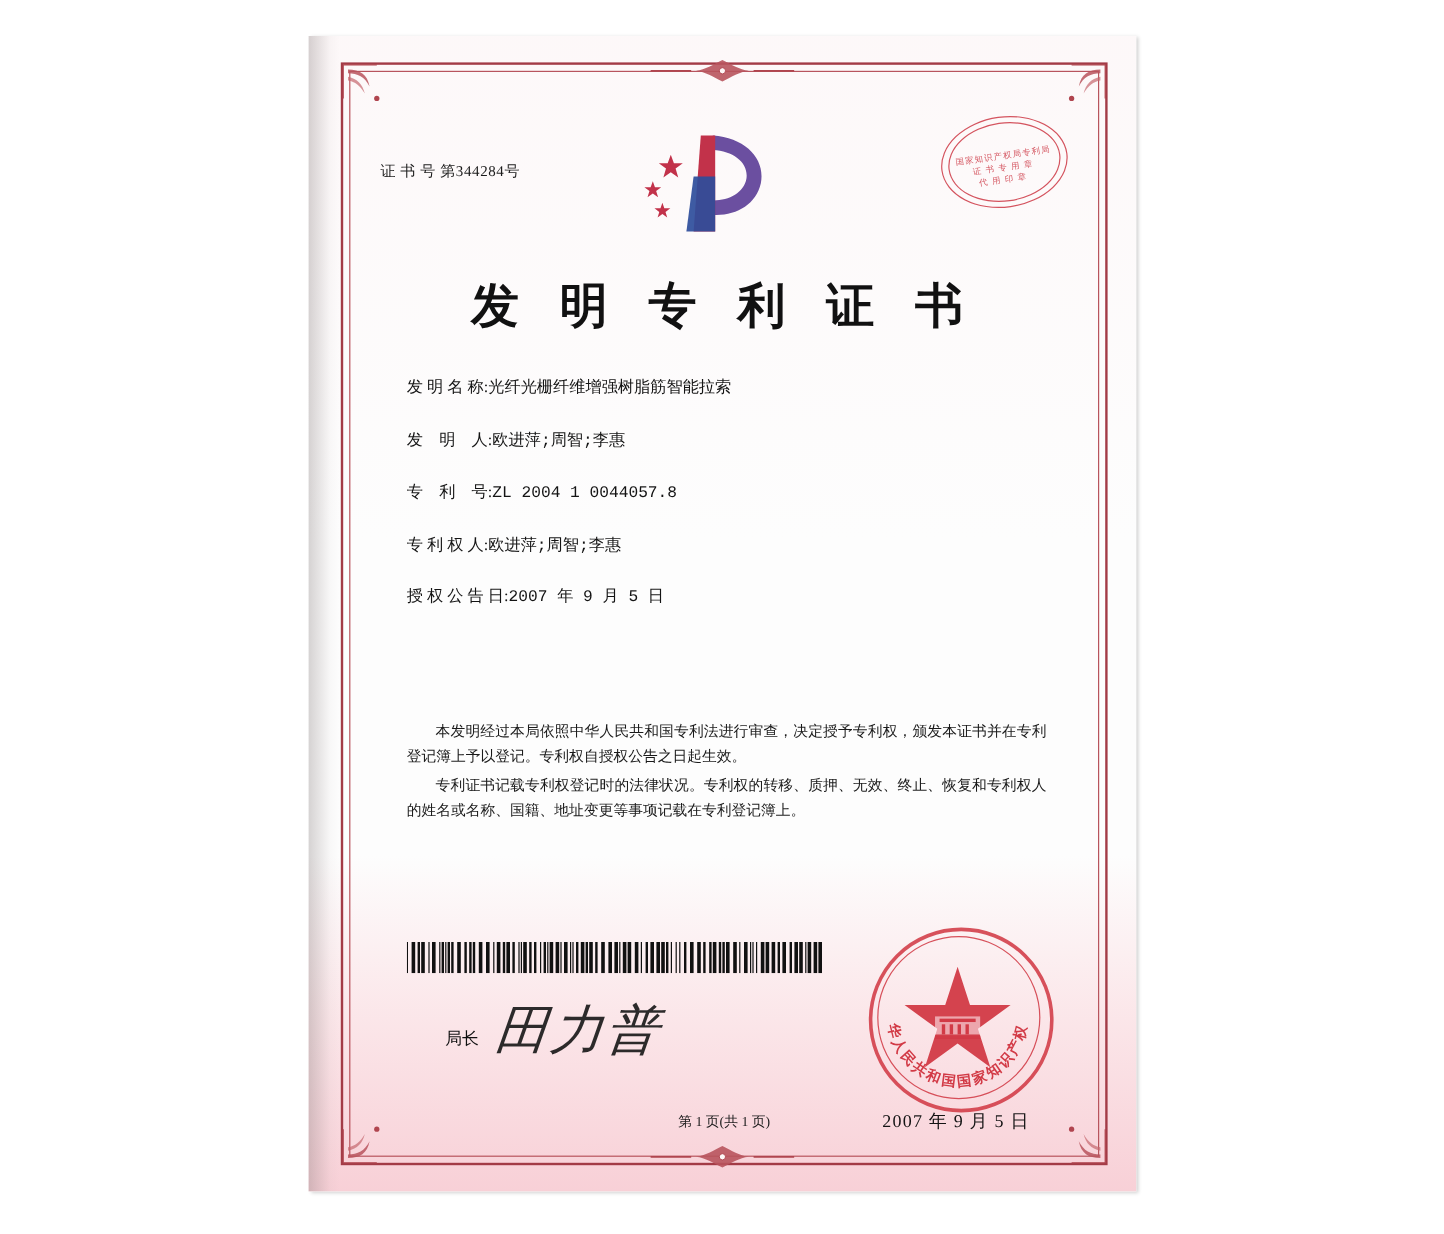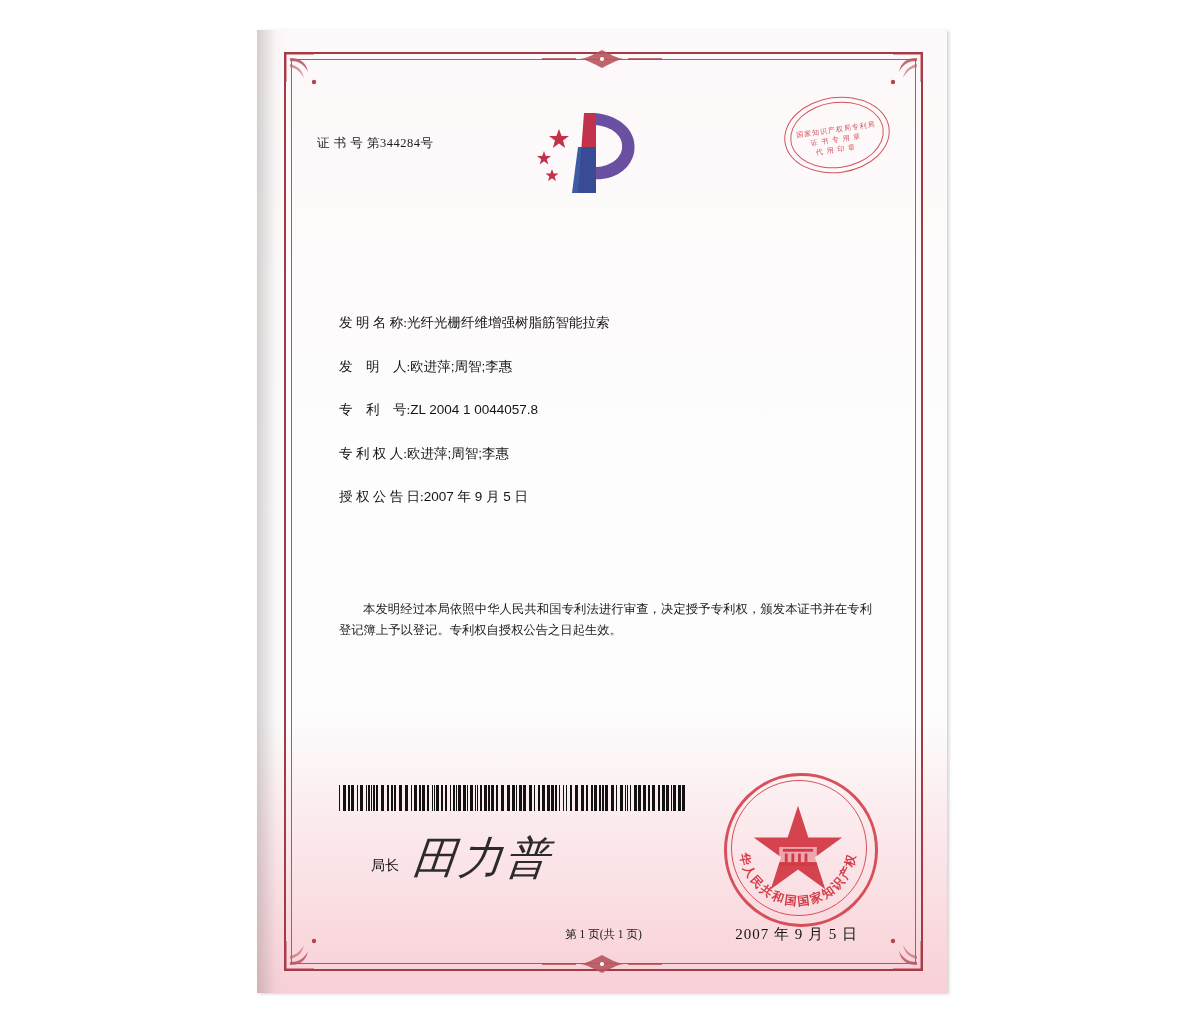--- a/index.html
+++ b/index.html
@@ -173,21 +173,21 @@
     align-items: baseline;
     margin-bottom: 25.5px;
     font-size: 13.5px;
     color: #141414;
   }
   .field-label {
     white-space: pre;
     font-family: "Liberation Serif", serif;
   }
   .field-value {
-    font-family: Liberation Sans, sans-serif;
+    font-family: Liberation Mono, monospace;
   }
 
   .paragraphs {
     position: absolute;
     left: 48px;
     right: 44px;
     top: 540px;
     font-size: 12.3px;
     line-height: 21px;
     color: #1a1a1a;
@@ -360,20 +360,21 @@
       </svg>
 
       <div class="stamp-small">
         <div class="ellipse"></div>
         <div class="ellipse inner"></div>
         <div class="st-txt st-l1">国家知识产权局专利局</div>
         <div class="st-txt st-l2">证 书 专 用 章</div>
         <div class="st-txt st-l3">代 用 印 章</div>
       </div>
 
+      <div class="doc-title">发 明 专 利 证 书</div>
 
       <div class="fields">
         <div class="field-row">
           <span class="field-label">发 明 名 称:</span>
           <span class="field-value">光纤光栅纤维增强树脂筋智能拉索</span>
         </div>
         <div class="field-row">
           <span class="field-label">发    明    人:</span>
           <span class="field-value">欧进萍;周智;李惠</span>
         </div>
@@ -386,20 +387,21 @@
           <span class="field-value">欧进萍;周智;李惠</span>
         </div>
         <div class="field-row">
           <span class="field-label">授 权 公 告 日:</span>
           <span class="field-value">2007 年 9 月 5 日</span>
         </div>
       </div>
 
       <div class="paragraphs">
         <p>本发明经过本局依照中华人民共和国专利法进行审查，决定授予专利权，颁发本证书并在专利登记簿上予以登记。专利权自授权公告之日起生效。</p>
+        <p>专利证书记载专利权登记时的法律状况。专利权的转移、质押、无效、终止、恢复和专利权人的姓名或名称、国籍、地址变更等事项记载在专利登记簿上。</p>
       </div>
 
       <div class="barcode"><i style="width:1px"></i><i style="width:3px;background:transparent"></i><i style="width:3px"></i><i style="width:2px;background:transparent"></i><i style="width:2px"></i><i style="width:1px;background:transparent"></i><i style="width:3px"></i><i style="width:3px;background:transparent"></i><i style="width:1px"></i><i style="width:2px;background:transparent"></i><i style="width:3px"></i><i style="width:3px;background:transparent"></i><i style="width:1px"></i><i style="width:1px;background:transparent"></i><i style="width:2px"></i><i style="width:1px;background:transparent"></i><i style="width:1px"></i><i style="width:1px;background:transparent"></i><i style="width:2px"></i><i style="width:1px;background:transparent"></i><i style="width:2px"></i><i style="width:3px;background:transparent"></i><i style="width:3px"></i><i style="width:3px;background:transparent"></i><i style="width:2px"></i><i style="width:2px;background:transparent"></i><i style="width:2px"></i><i style="width:1px;background:transparent"></i><i style="width:2px"></i><i style="width:3px;background:transparent"></i><i style="width:3px"></i><i style="width:3px;background:transparent"></i><i style="width:3px"></i><i style="width:3px;background:transparent"></i><i style="width:1px"></i><i style="width:2px;background:transparent"></i><i style="width:3px"></i><i style="width:2px;background:transparent"></i><i style="width:2px"></i><i style="width:1px;background:transparent"></i><i style="width:3px"></i><i style="width:2px;background:transparent"></i><i style="width:2px"></i><i style="width:3px;background:transparent"></i><i style="width:1px"></i><i style="width:1px;background:transparent"></i><i style="width:1px"></i><i style="width:1px;background:transparent"></i><i style="width:3px"></i><i style="width:2px;background:transparent"></i><i style="width:2px"></i><i style="width:2px;background:transparent"></i><i style="width:2px"></i><i style="width:3px;background:transparent"></i><i style="width:1px"></i><i style="width:2px;background:transparent"></i><i style="width:2px"></i><i style="width:1px;background:transparent"></i><i style="width:1px"></i><i style="width:1px;background:transparent"></i><i style="width:3px"></i><i style="width:2px;background:transparent"></i><i style="width:3px"></i><i style="width:1px;background:transparent"></i><i style="width:1px"></i><i style="width:2px;background:transparent"></i><i style="width:3px"></i><i style="width:2px;background:transparent"></i><i style="width:1px"></i><i style="width:1px;background:transparent"></i><i style="width:1px"></i><i style="width:2px;background:transparent"></i><i style="width:2px"></i><i style="width:2px;background:transparent"></i><i style="width:3px"></i><i style="width:1px;background:transparent"></i><i style="width:2px"></i><i style="width:1px;background:transparent"></i><i style="width:3px"></i><i style="width:2px;background:transparent"></i><i style="width:2px"></i><i style="width:3px;background:transparent"></i><i style="width:3px"></i><i style="width:3px;background:transparent"></i><i style="width:3px"></i><i style="width:2px;background:transparent"></i><i style="width:3px"></i><i style="width:1px;background:transparent"></i><i style="width:1px"></i><i style="width:2px;background:transparent"></i><i style="width:3px"></i><i style="width:1px;background:transparent"></i><i style="width:3px"></i><i style="width:3px;background:transparent"></i><i style="width:3px"></i><i style="width:2px;background:transparent"></i><i style="width:1px"></i><i style="width:3px;background:transparent"></i><i style="width:2px"></i><i style="width:2px;background:transparent"></i><i style="width:3px"></i><i style="width:2px;background:transparent"></i><i style="width:3px"></i><i style="width:1px;background:transparent"></i><i style="width:3px"></i><i style="width:1px;background:transparent"></i><i style="width:2px"></i><i style="width:2px;background:transparent"></i><i style="width:1px"></i><i style="width:3px;background:transparent"></i><i style="width:1px"></i><i style="width:2px;background:transparent"></i><i style="width:1px"></i><i style="width:3px;background:transparent"></i><i style="width:2px"></i><i style="width:3px;background:transparent"></i><i style="width:3px"></i><i style="width:3px;background:transparent"></i><i style="width:3px"></i><i style="width:2px;background:transparent"></i><i style="width:2px"></i><i style="width:3px;background:transparent"></i><i style="width:2px"></i><i style="width:1px;background:transparent"></i><i style="width:3px"></i><i style="width:2px;background:transparent"></i><i style="width:2px"></i><i style="width:1px;background:transparent"></i><i style="width:2px"></i><i style="width:1px;background:transparent"></i><i style="width:3px"></i><i style="width:3px;background:transparent"></i><i style="width:3px"></i><i style="width:2px;background:transparent"></i><i style="width:1px"></i><i style="width:3px;background:transparent"></i><i style="width:3px"></i><i style="width:2px;background:transparent"></i><i style="width:1px"></i><i style="width:1px;background:transparent"></i><i style="width:1px"></i><i style="width:2px;background:transparent"></i><i style="width:1px"></i><i style="width:3px;background:transparent"></i><i style="width:3px"></i><i style="width:1px;background:transparent"></i><i style="width:3px"></i><i style="width:2px;background:transparent"></i><i style="width:3px"></i><i style="width:2px;background:transparent"></i><i style="width:2px"></i><i style="width:2px;background:transparent"></i><i style="width:3px"></i><i style="width:3px;background:transparent"></i><i style="width:2px"></i><i style="width:2px;background:transparent"></i><i style="width:3px"></i><i style="width:1px;background:transparent"></i><i style="width:3px"></i><i style="width:2px;background:transparent"></i><i style="width:1px"></i><i style="width:1px;background:transparent"></i><i style="width:3px"></i><i style="width:2px;background:transparent"></i><i style="width:3px"></i><i style="width:1px;background:transparent"></i><i style="width:3px"></i></div>
 
       <div class="signature-line">
         <span class="sig-label">局长</span>
         <span class="sig-hand">田力普</span>
       </div>
 
       <div class="big-stamp">

